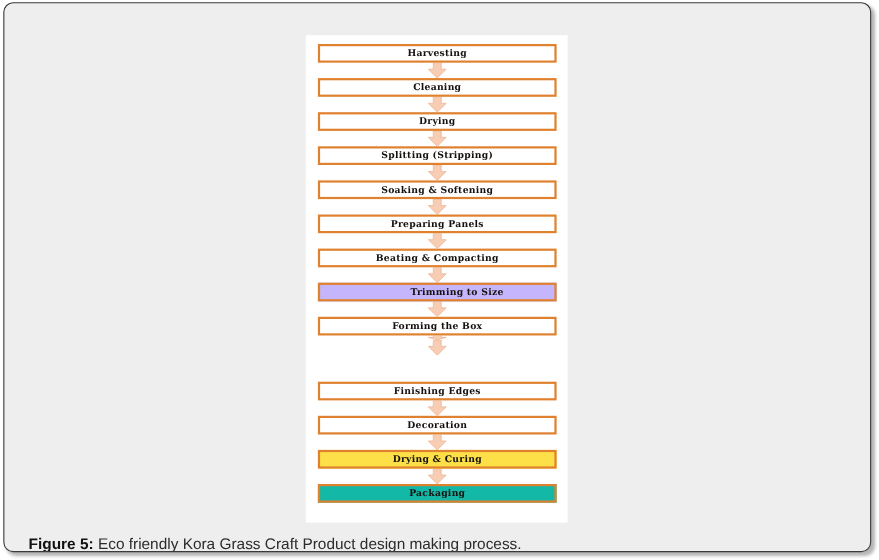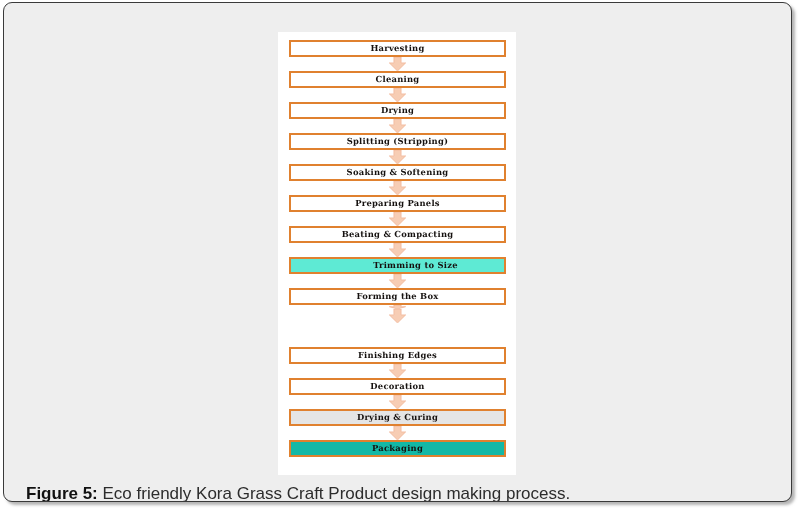--- a/index.html
+++ b/index.html
@@ -84,21 +84,21 @@
   }
   .flow-arrow svg {
     display: block;
   }
 
   
   #caption {
     position: absolute;
     left: 22px;
     top: 484px;
-    font-size: 17px;
+    font-size: 14px;
     line-height: 14px;
     color: #2c2c2c;
     white-space: nowrap;
   }
   #caption-label {
     font-weight: bold;
     color: #111111;
   }
   #caption-text {
     font-weight: normal;
@@ -175,21 +175,21 @@
           <div class="flow-box" style="border-color: rgb(224, 129, 47); background: rgb(255, 255, 255);">
             <span class="flow-box-label" style="color: rgb(21, 17, 15);">Beating &amp; Compacting</span>
           </div>
         </div>
         <div class="flow-arrow">
           <svg width="17" height="14" viewBox="0 0 17 14">
             <polygon points="4.9,0 12.1,0 12.1,5.88 16.7,5.88 8.5,14 0.3000000000000007,5.88 4.9,5.88" fill="#f7cdb4" stroke="#f0b395" stroke-width="0.7"></polygon>
           </svg>
         </div>
         <div class="flow-node">
-          <div class="flow-box" style="border-color: rgb(224, 129, 47); background: #5eead4; padding-left: 36px;">
+          <div class="flow-box" style="border-color: rgb(224, 129, 47); background: #c4b5fd; padding-left: 36px;">
             <span class="flow-box-label" style="color: rgb(21, 17, 15);">Trimming to Size</span>
           </div>
         </div>
         <div class="flow-arrow">
           <svg width="17" height="14" viewBox="0 0 17 14">
             <polygon points="4.9,0 12.1,0 12.1,5.88 16.7,5.88 8.5,14 0.3000000000000007,5.88 4.9,5.88" fill="#f7cdb4" stroke="#f0b395" stroke-width="0.7"></polygon>
           </svg>
         </div>
         <div class="flow-node">
           <div class="flow-box" style="border-color: rgb(224, 129, 47); background: rgb(255, 255, 255);">
@@ -220,21 +220,21 @@
           <div class="flow-box" style="border-color: rgb(224, 129, 47); background: rgb(255, 255, 255);">
             <span class="flow-box-label" style="color: rgb(21, 17, 15);">Decoration</span>
           </div>
         </div>
         <div class="flow-arrow">
           <svg width="17" height="14" viewBox="0 0 17 14">
             <polygon points="4.9,0 12.1,0 12.1,5.88 16.7,5.88 8.5,14 0.3000000000000007,5.88 4.9,5.88" fill="#f7cdb4" stroke="#f0b395" stroke-width="0.7"></polygon>
           </svg>
         </div>
         <div class="flow-node">
-          <div class="flow-box" style="border-color: rgb(224, 129, 47); background: #e5e5e5;">
+          <div class="flow-box" style="border-color: rgb(224, 129, 47); background: #fde047;">
             <span class="flow-box-label" style="color: rgb(21, 17, 15);">Drying &amp; Curing</span>
           </div>
         </div>
         <div class="flow-arrow">
           <svg width="17" height="14" viewBox="0 0 17 14">
             <polygon points="4.9,0 12.1,0 12.1,5.88 16.7,5.88 8.5,14 0.3000000000000007,5.88 4.9,5.88" fill="#f7cdb4" stroke="#f0b395" stroke-width="0.7"></polygon>
           </svg>
         </div>
         <div class="flow-node">
           <div class="flow-box" style="border-color: rgb(224, 129, 47); background: #14b8a6;">

